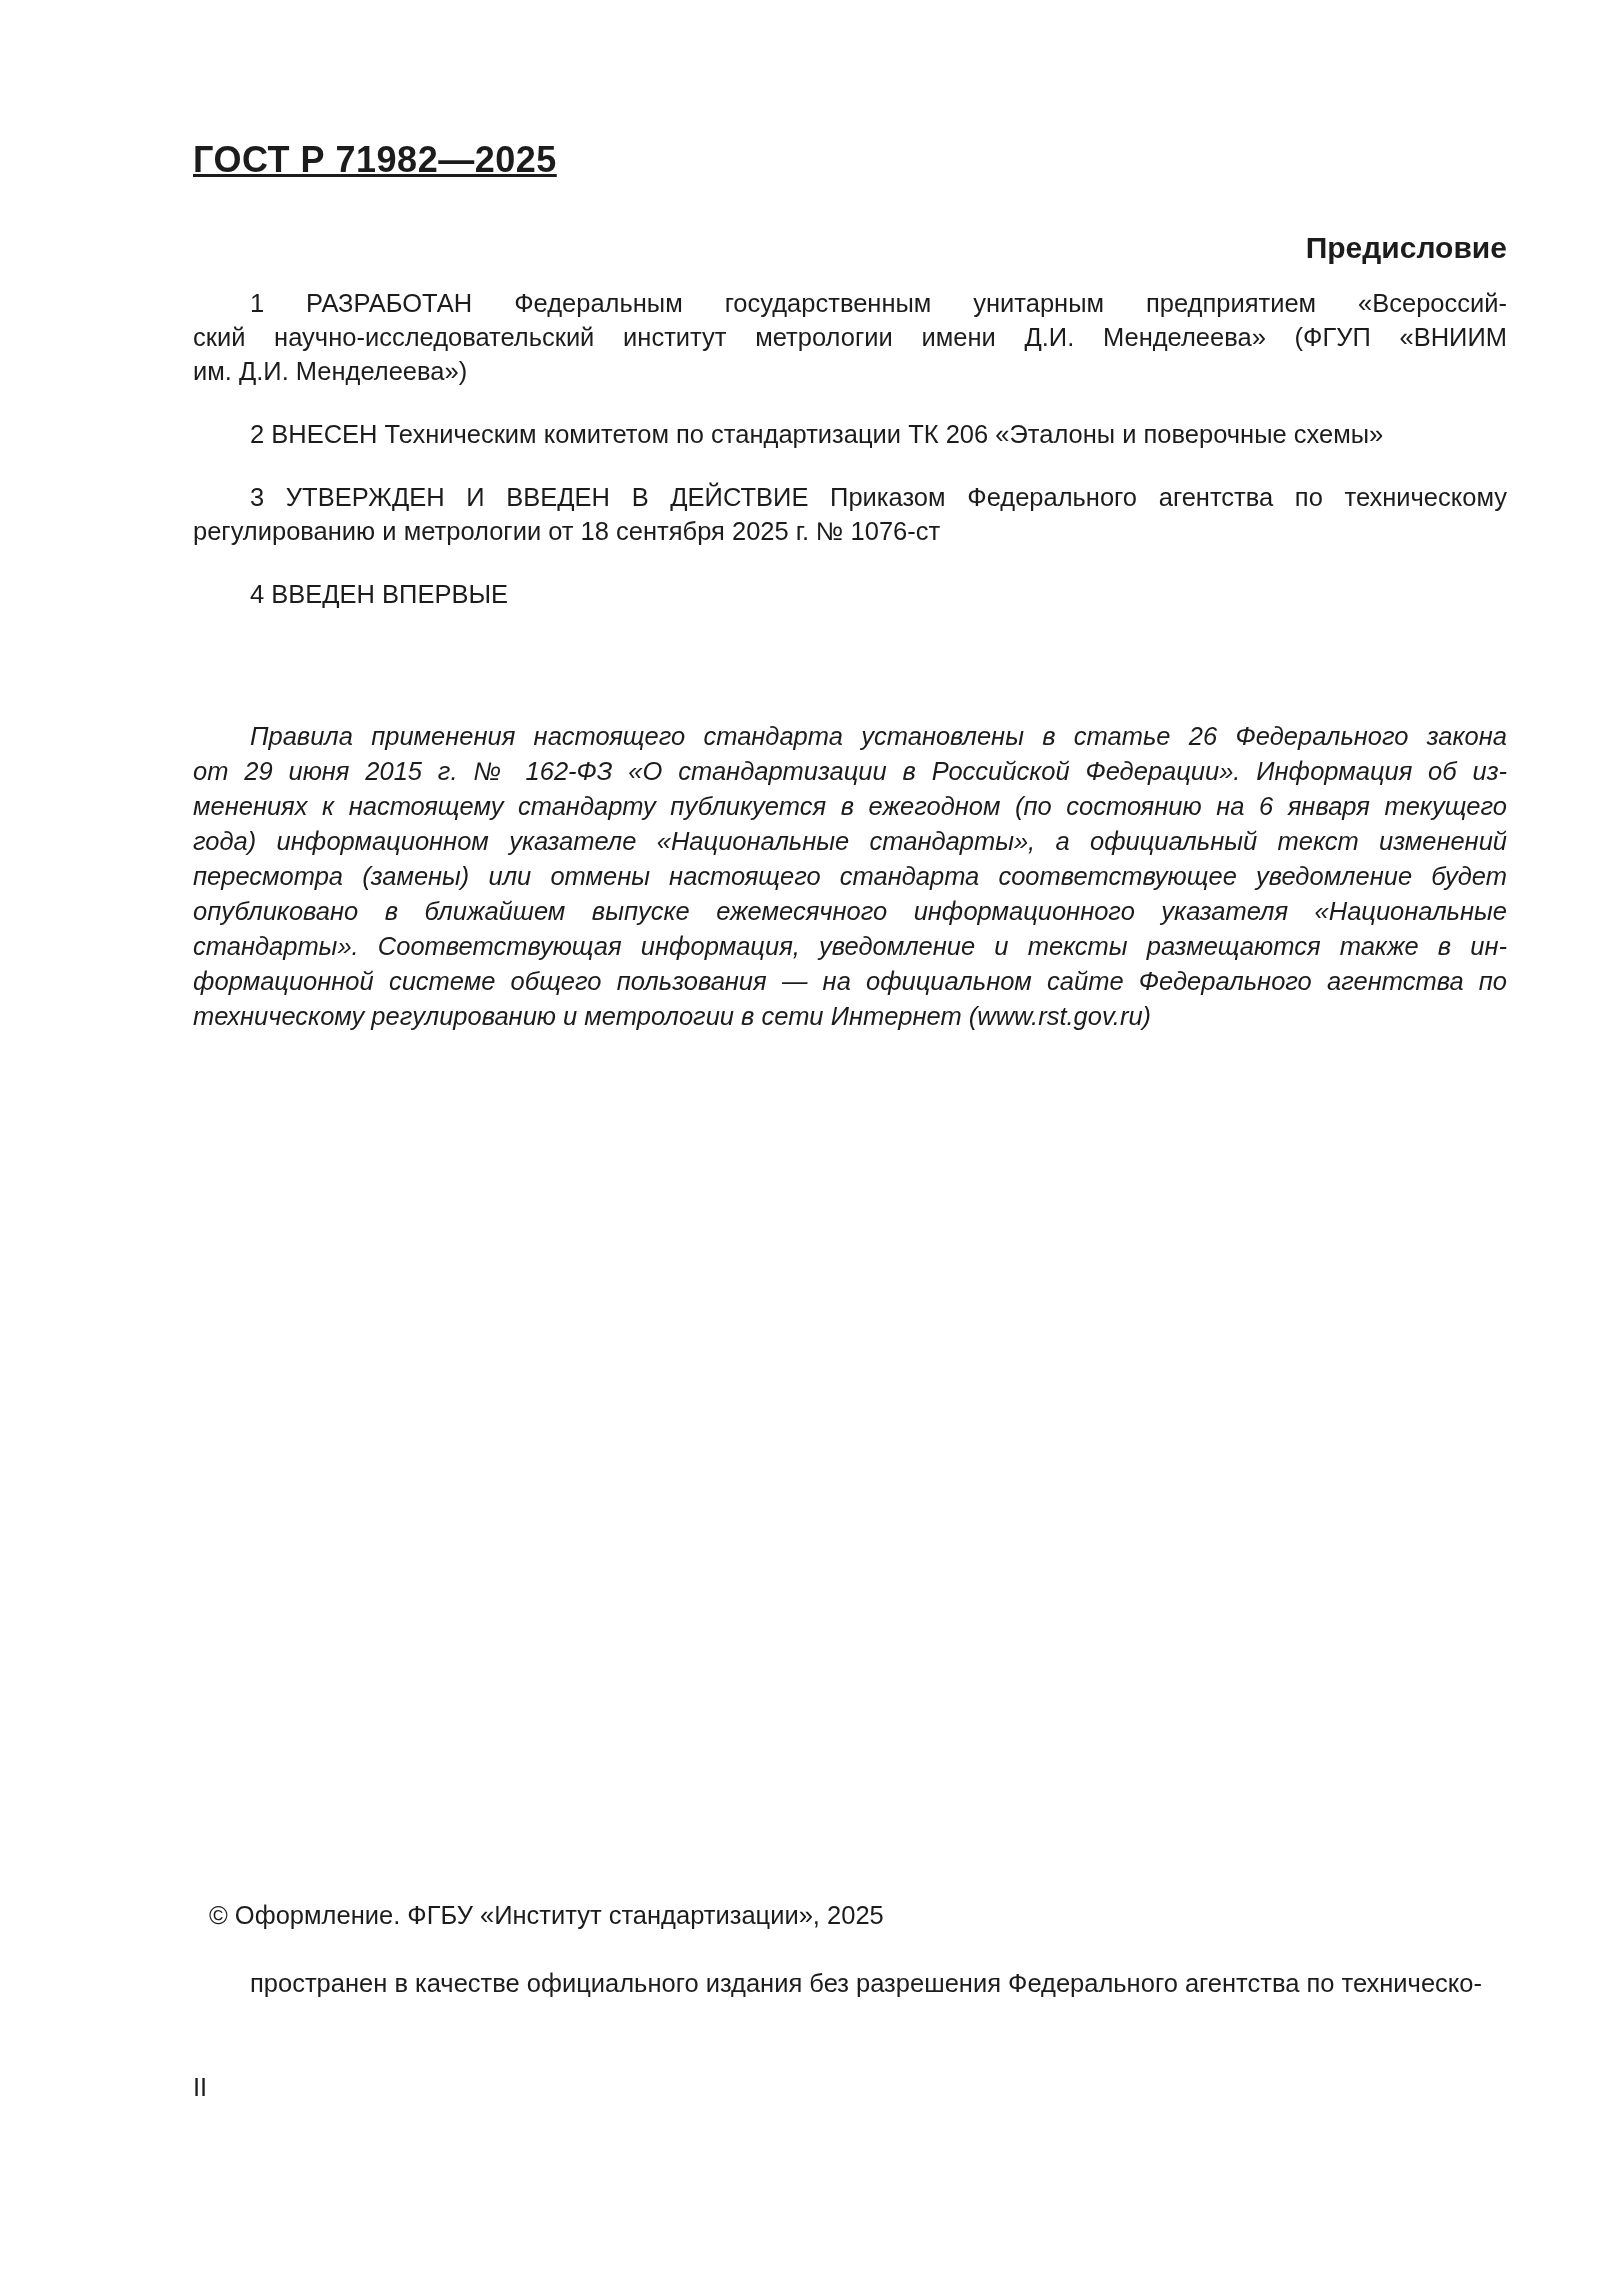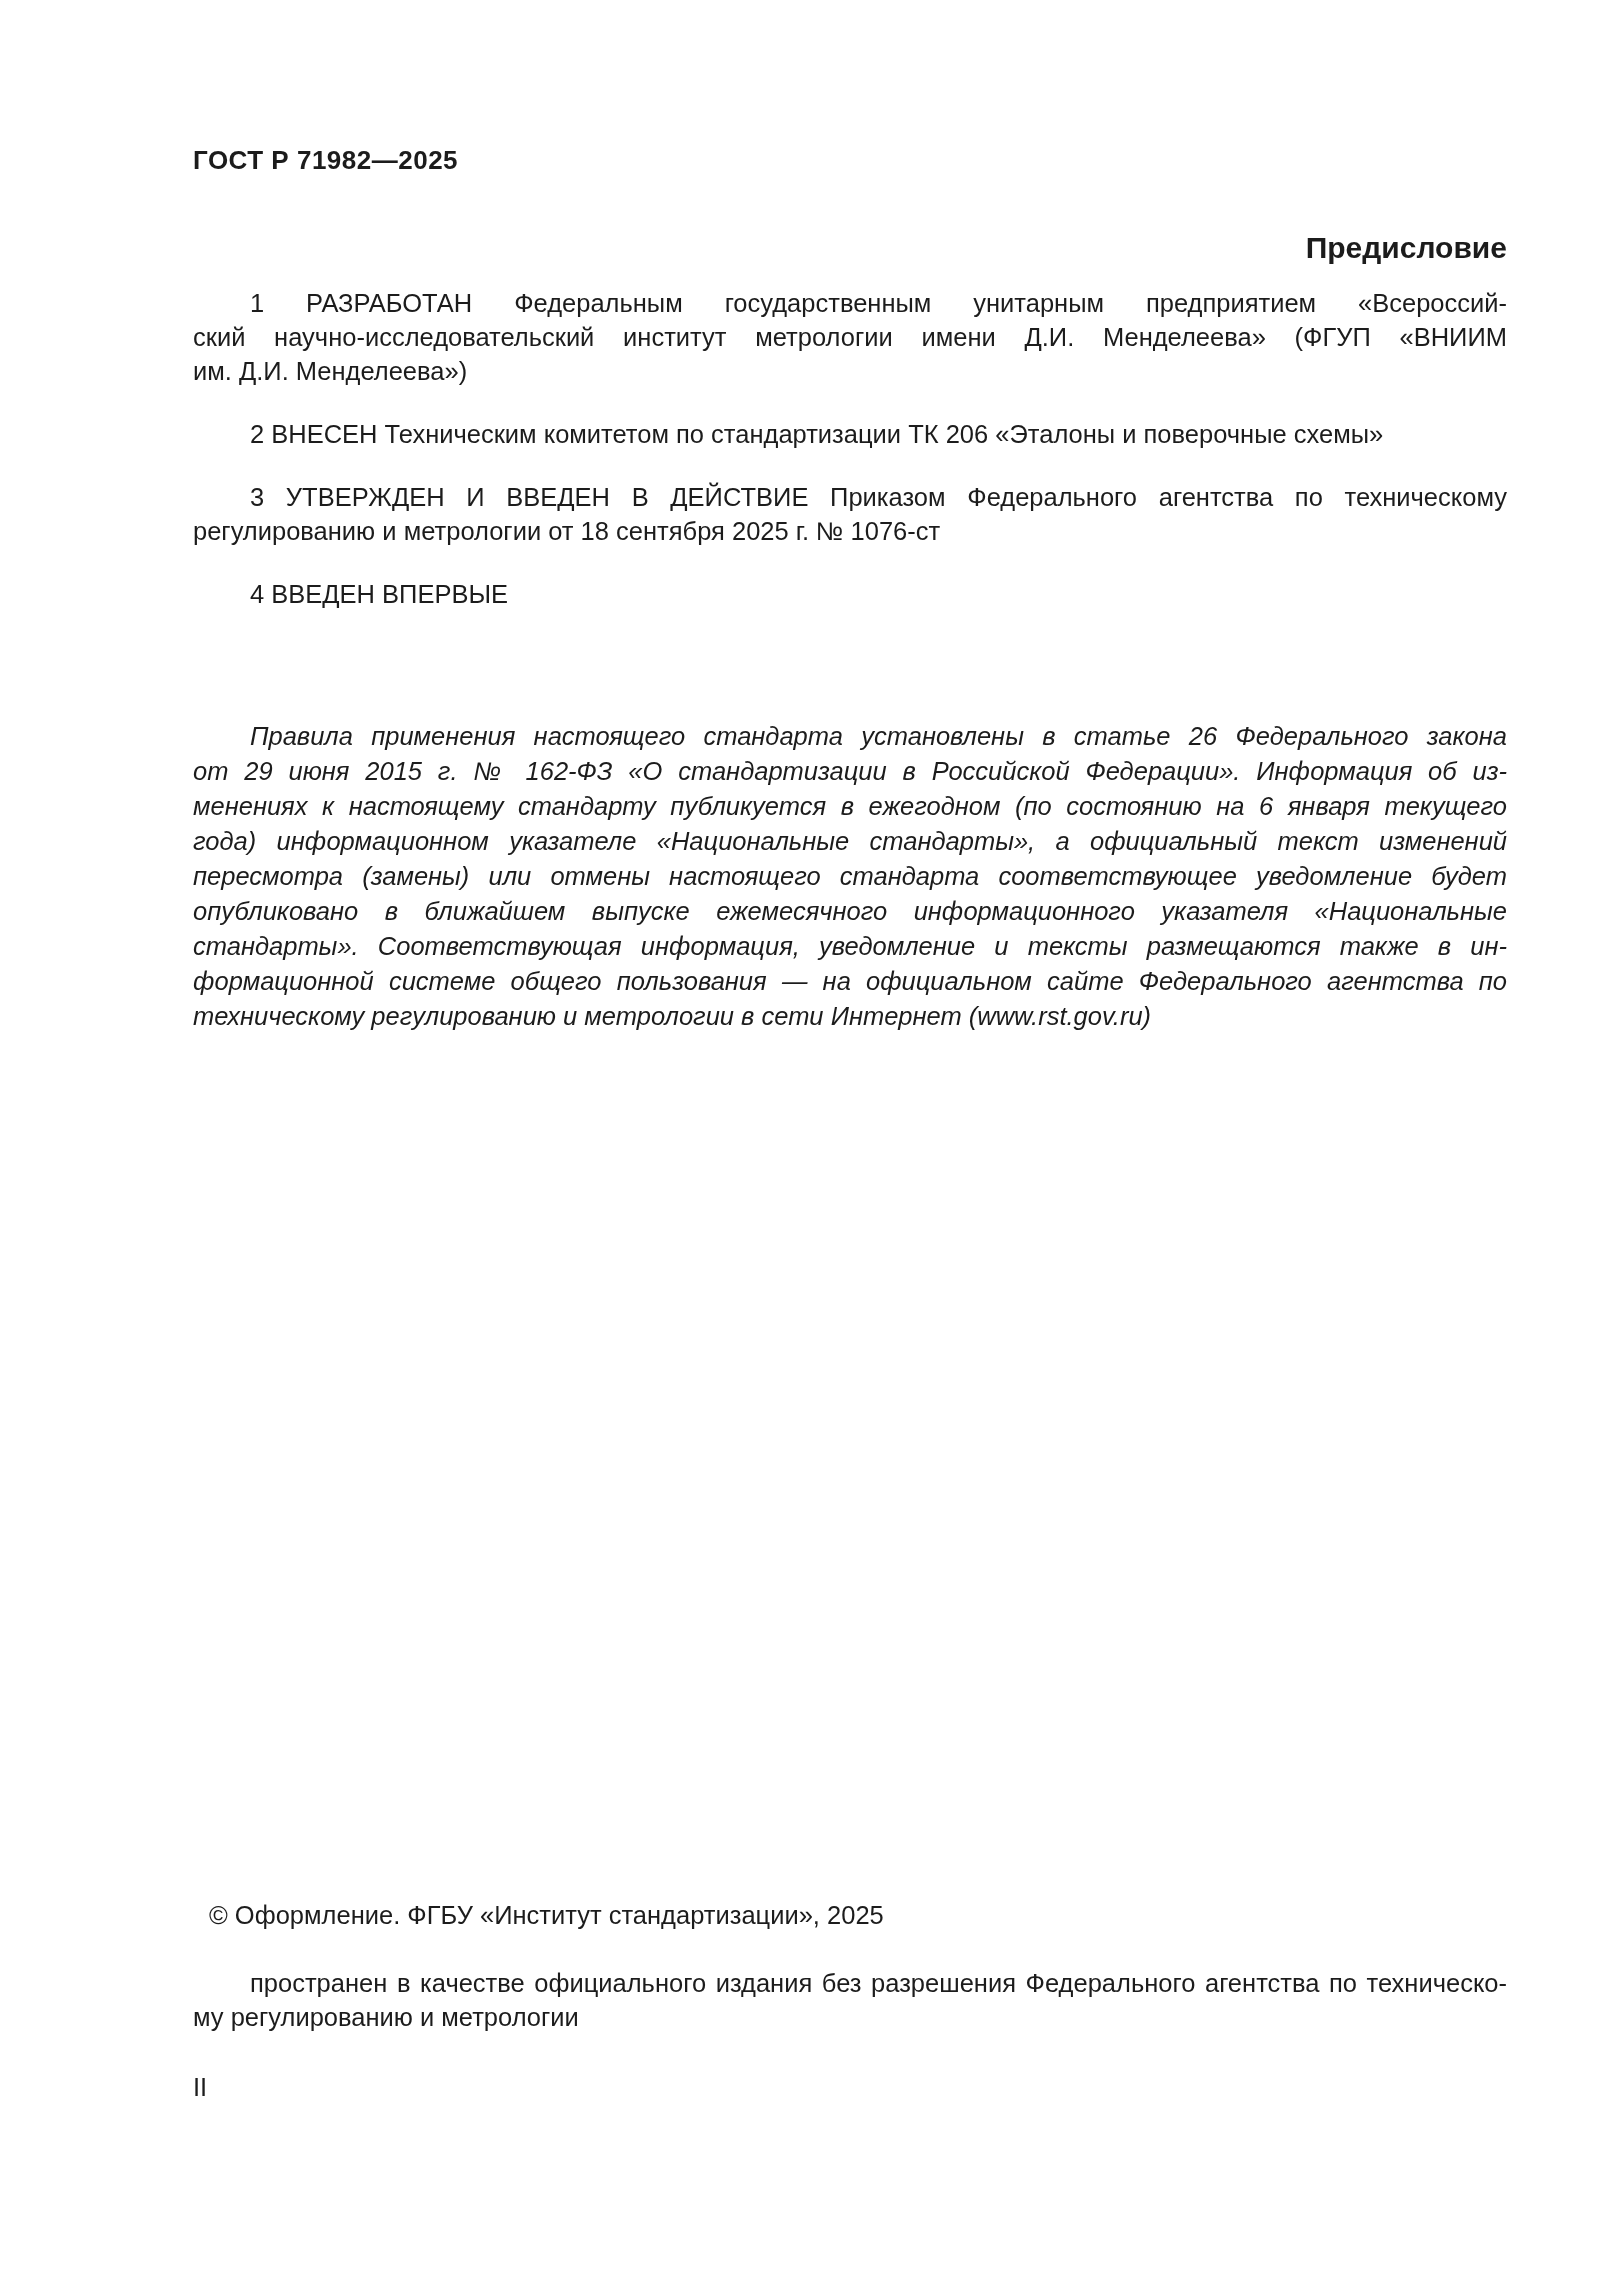--- a/index.html
+++ b/index.html
@@ -15,23 +15,24 @@
     color: #1c1c1c;
     font-family: "Liberation Sans", sans-serif;
     font-size: 25.5px;
     line-height: 34px;
     overflow: hidden;
   }
   .doc-header {
     position: absolute;
     top: 143px;
     left: 193px;
-    font-size: 26px;
+    font-size: 36px;
     font-weight: bold;
     letter-spacing: 0.5px;
+    text-decoration: underline;
   }
   .title {
     position: absolute;
     top: 229px;
     left: 193px;
     width: 1314px;
     margin: 0;
     text-align: right;
     font-size: 30px;
     line-height: 37px;
@@ -116,19 +117,18 @@
       <div class="line">опубликовано в ближайшем выпуске ежемесячного информационного указателя «Национальные</div>
       <div class="line">стандарты». Соответствующая информация, уведомление и тексты размещаются также в ин-</div>
       <div class="line">формационной системе общего пользования — на официальном сайте Федерального агентства по</div>
       <div class="line">техническому регулированию и метрологии в сети Интернет (www.rst.gov.ru)</div>
     </section>
 
   <div class="copyright">© Оформление. ФГБУ «Институт стандартизации», 2025</div>
 
   <div class="restriction">
       <div class="line">пространен в качестве официального издания без разрешения Федерального агентства по техническо-</div>
-      <div class="line">му регулированию и метрологии</div>
     </div>
 
   <div class="page-number">II</div>
 
 </div>
 
 
 </body></html>

